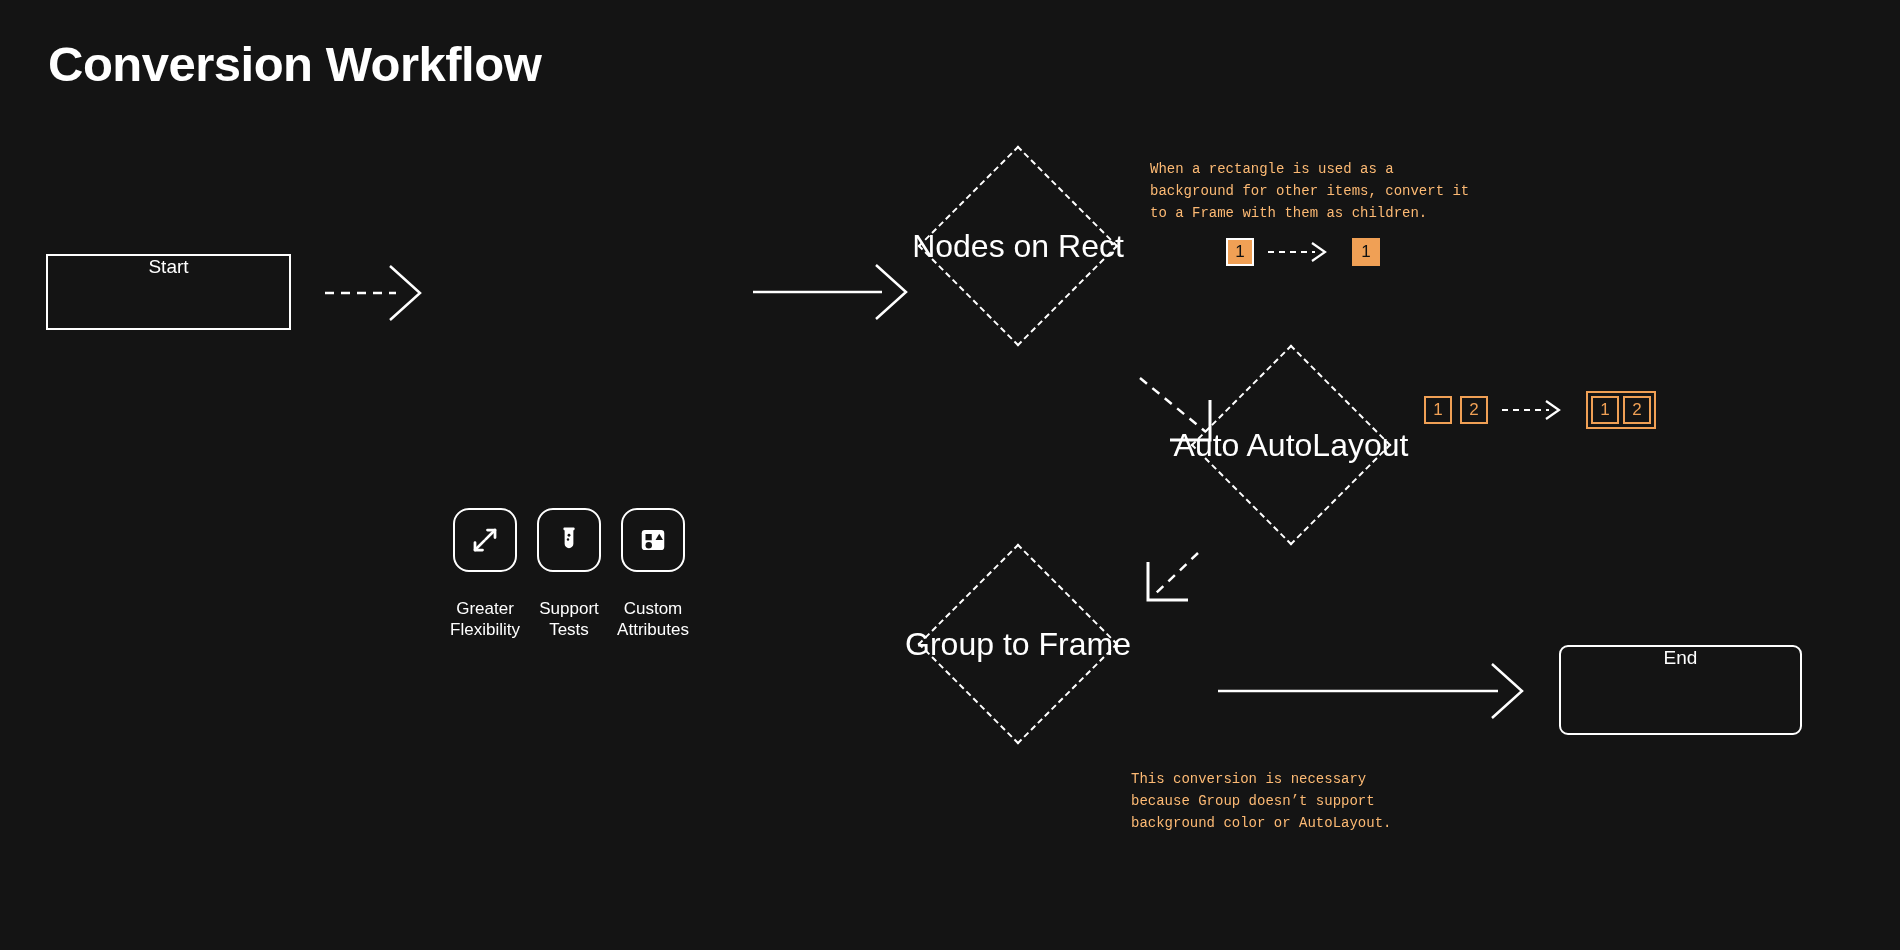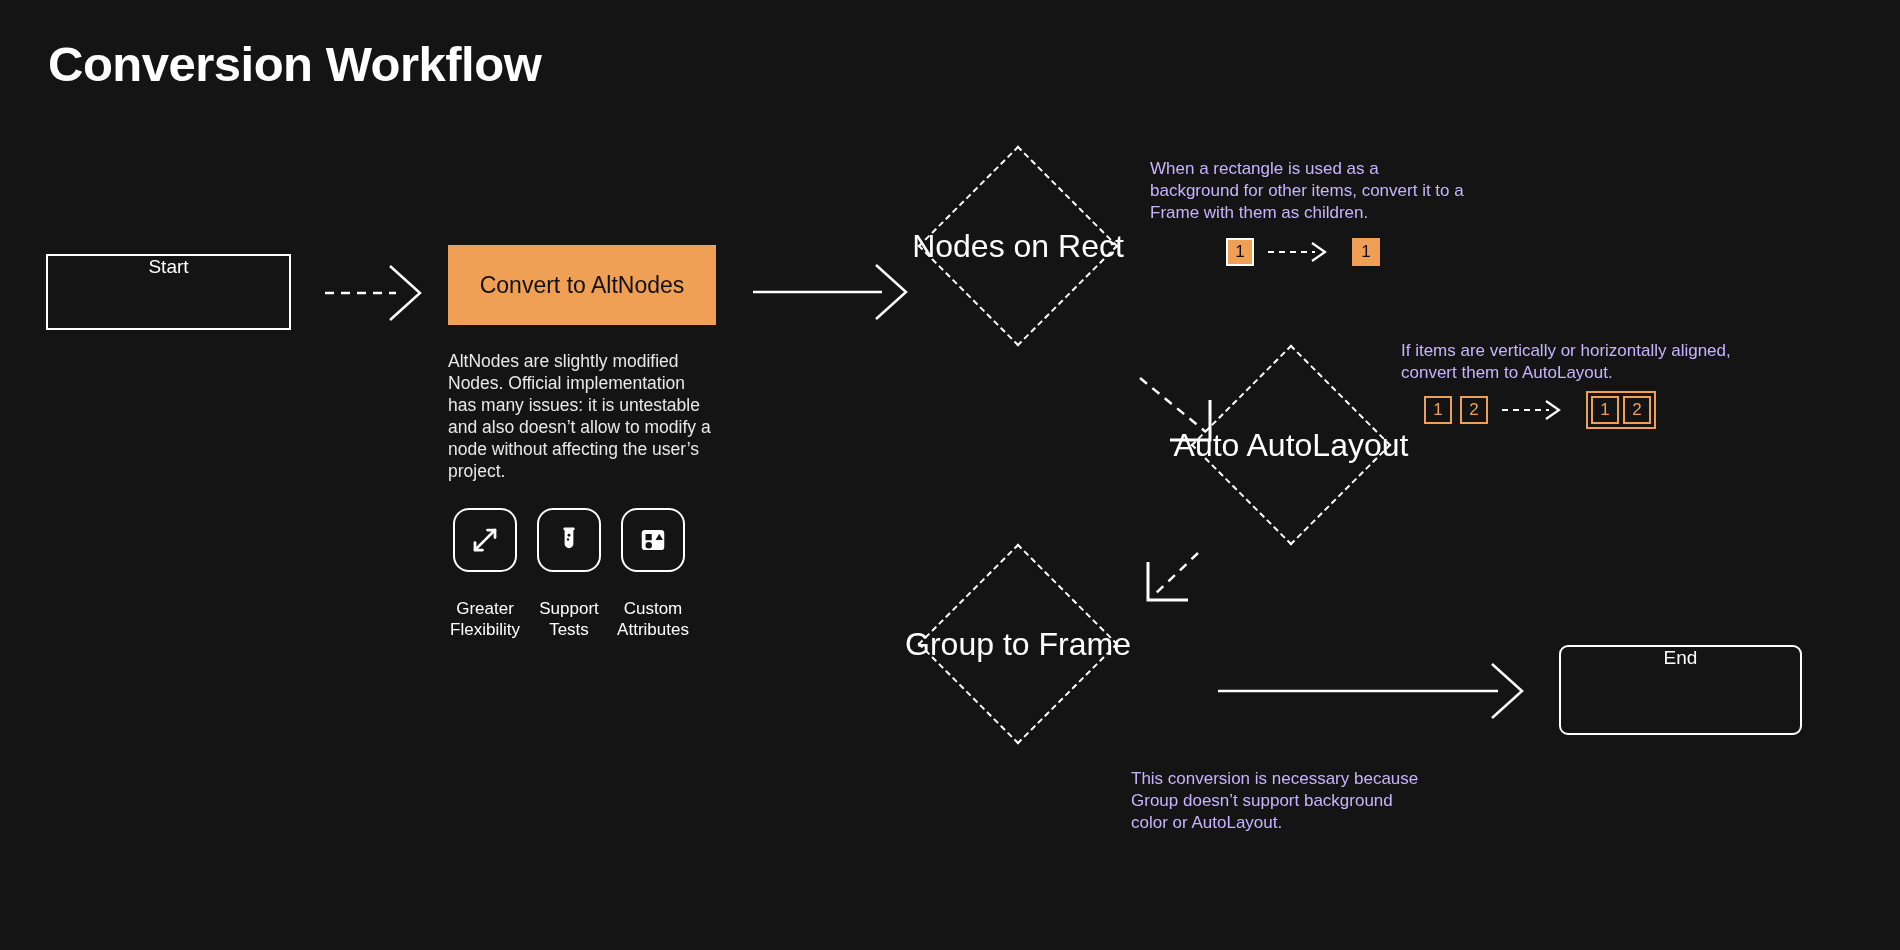--- a/index.html
+++ b/index.html
@@ -73,22 +73,22 @@
     position: absolute; top: 50%; left: 50%;
     transform: translate(-50%, -50%);
     color: #ffffff; font-size: 32px; white-space: nowrap;
   }
   #d-nodes-on-rect { left: 947px; top: 175px; width: 142px; height: 142px; }
   #d-auto-autolayout { left: 1220px; top: 374px; width: 142px; height: 142px; }
   #d-group-to-frame { left: 947px; top: 573px; width: 142px; height: 142px; }
 
   
   .note {
-    position: absolute; color: #c4b5fd;
-    font-size: 17px; line-height: 22px;
+    position: absolute; color: #fdba74;
+    font-size: 14px; line-height: 22px; font-family: Liberation Mono, monospace;
   }
   #note-rect { left: 1150px; top: 158px; width: 320px; }
   #note-align { left: 1401px; top: 340px; width: 330px; }
   #note-group { left: 1131px; top: 768px; width: 290px; }
 
   
   .badge-row { position: absolute; display: flex; align-items: center; }
   .badge {
     width: 28px; height: 28px;
     display: flex; align-items: center; justify-content: center;
@@ -142,25 +142,21 @@
     <g>
       <line x1="1218" y1="691" x2="1498" y2="691" stroke="#ffffff" stroke-width="2.5"></line>
       <polyline points="1492,664 1522,691 1492,718" fill="none" stroke="#ffffff" stroke-width="2.5"></polyline>
     </g>
   </svg>
 
   <div class="term-box" id="start-box">
     <span>Start</span>
   </div>
 
-  <div id="convert-box">
-    <span>Convert to AltNodes</span>
-  </div>
-
-  <div id="convert-note">AltNodes are slightly modified Nodes. Official implementation has many issues: it is untestable and also doesn’t allow to modify a node without affecting the user’s project.</div>
+
 
   <div id="features">
 
     <div class="feature">
       <div class="feature-tile">
         <svg width="30" height="30" viewBox="0 0 24 24">
           <path d="M14 4 H20 V10" fill="none" stroke="#fff" stroke-width="2.2" stroke-linecap="round" stroke-linejoin="round"></path>
           <path d="M20 4 L12.5 11.5" stroke="#fff" stroke-width="2.2" stroke-linecap="round"></path>
           <path d="M10 20 H4 V14" fill="none" stroke="#fff" stroke-width="2.2" stroke-linecap="round" stroke-linejoin="round"></path>
           <path d="M4 20 L11.5 12.5" stroke="#fff" stroke-width="2.2" stroke-linecap="round"></path>
@@ -211,21 +207,20 @@
   <div class="diamond" id="d-group-to-frame">
     <div class="dshape"></div>
     <div class="dlabel">Group to Frame</div>
   </div>
 
   <div class="term-box" id="end-box">
     <span>End</span>
   </div>
 
   <div class="note" id="note-rect">When a rectangle is used as a background for other items, convert it to a Frame with them as children.</div>
-  <div class="note" id="note-align">If items are vertically or horizontally aligned, convert them to AutoLayout.</div>
   <div class="note" id="note-group">This conversion is necessary because Group doesn’t support background color or AutoLayout.</div>
 
   <div class="badge-row" id="badges-rect">
     <div class="badge-pair">
       <div class="badge solid">1</div>
     </div>
     <svg class="mini-arrow" viewBox="0 0 70 22">
       <line x1="0" y1="11" x2="47" y2="11" stroke="#ffffff" stroke-width="2.2" stroke-dasharray="6 5"></line>
       <polyline points="44,2 57,11 44,20" fill="none" stroke="#ffffff" stroke-width="2.2"></polyline>
     </svg>

